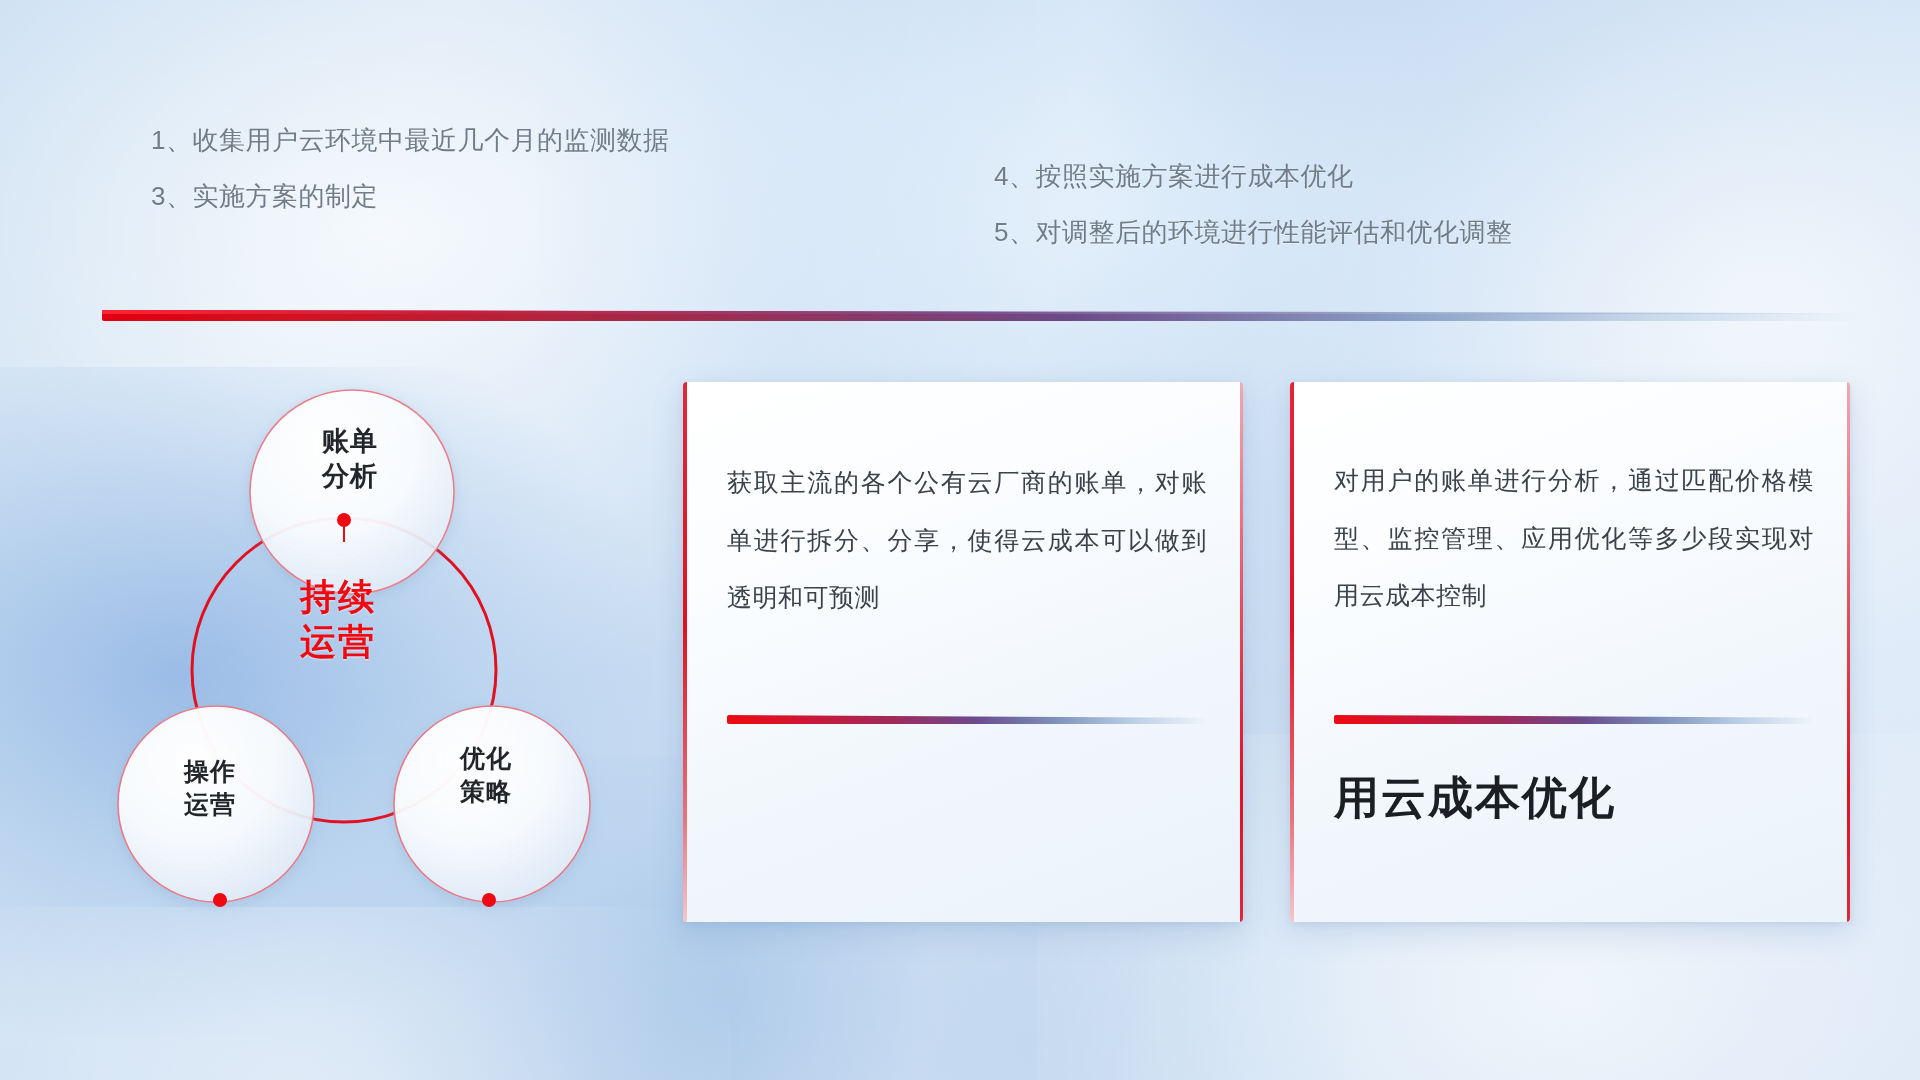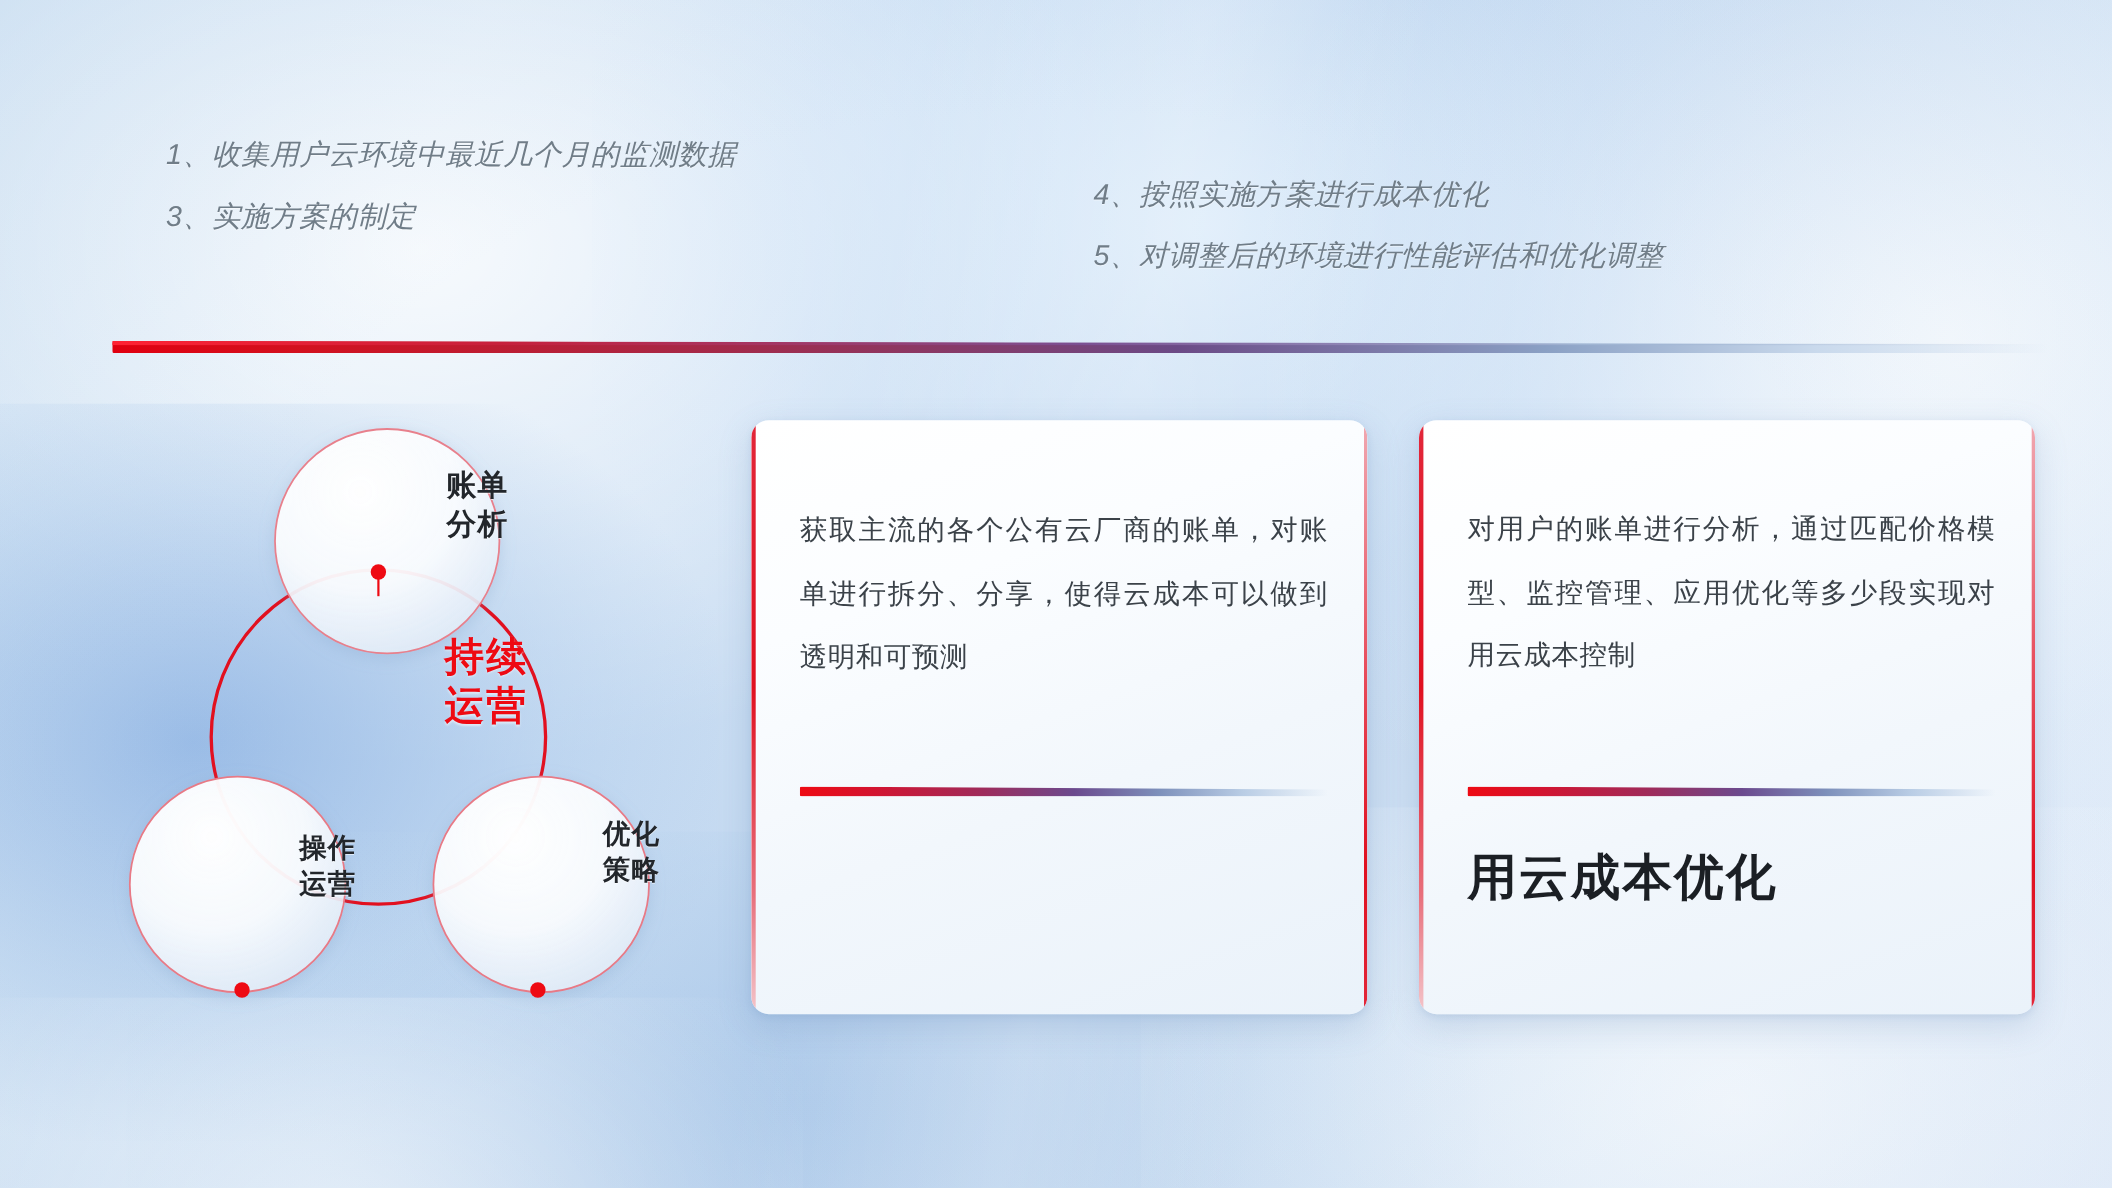--- a/index.html
+++ b/index.html
@@ -56,21 +56,20 @@
 
   
   #stage { position:absolute; inset:0; z-index:2; }
 
   
   .bullets { position:absolute; color:#6b7883; }
   .bullets .line{
     font-size:26px; line-height:1.0; letter-spacing:.5px;
     white-space:nowrap; color:#707d88;
     text-shadow:0 1px 0 rgba(255,255,255,.45);
-    font-style:italic;
   }
   #bullets-left { left:151px; top:127px; }
   #bullets-left .line{ margin-bottom:30px; }
   #bullets-right { left:994px; top:163px; }
   #bullets-right .line{ margin-bottom:30px; }
 
   
   #divider{
     position:absolute; left:102px; top:310px; width:1760px; height:11px;
   }
@@ -83,37 +82,37 @@
   #divider .bar2{
     position:absolute; left:0; top:0; width:100%; height:4px;
     background:linear-gradient(90deg,#ff2233 0%, #c7203c 20%, #7b4f92 50%, #9fb4d2 76%, rgba(226,236,247,0) 100%);
     clip-path: polygon(0 0, 100% 70%, 100% 100%, 0 100%);
   }
 
   
   #venn{ position:absolute; left:96px; top:352px; width:540px; height:600px; }
   #venn svg{ position:absolute; left:0; top:0; }
   .venn-label{
-    position:absolute; text-align:right; color:#22262b;
+    position:absolute; text-align:left; color:#22262b;
     font-weight:700; line-height:1.30; letter-spacing:1px;
     text-shadow:0 1px 0 rgba(255,255,255,.6);
   }
   #lbl-top   { left:226px; top:72px;  width:140px; font-size:27px; }
   #lbl-left  { left:88px;  top:390px; width:140px; font-size:25px;margin-top:13px; }
   #lbl-right { left:364px; top:390px; width:140px; font-size:25px; }
   #lbl-center{
     left:204px; top:222px; width:180px; font-size:36px; font-weight:800;
     color:#ee0a13; line-height:1.26; letter-spacing:2px;
     text-shadow:0 1px 2px rgba(255,255,255,.55);
   }
 
   
   .card{
     position:absolute; top:382px; width:560px; height:540px;
-    border-radius:16px;
+    border-radius:4px;
     background:linear-gradient(160deg,#ffffff 0%, #fbfdff 28%, #f2f7fc 60%, #eaf2fa 100%);
     box-shadow:0 10px 30px rgba(96,132,180,.22), 0 2px 6px rgba(96,132,180,.13);
     overflow:hidden;
   }
   .card::before{
     content:""; position:absolute; left:0; top:0; bottom:0; width:4px;
     background:linear-gradient(180deg,#e2273a 0%, #e01020 45%, #e8707c 80%, #f4c6cb 100%);
   }
   .card::after{
     content:""; position:absolute; right:0; top:0; bottom:0; width:3px;

